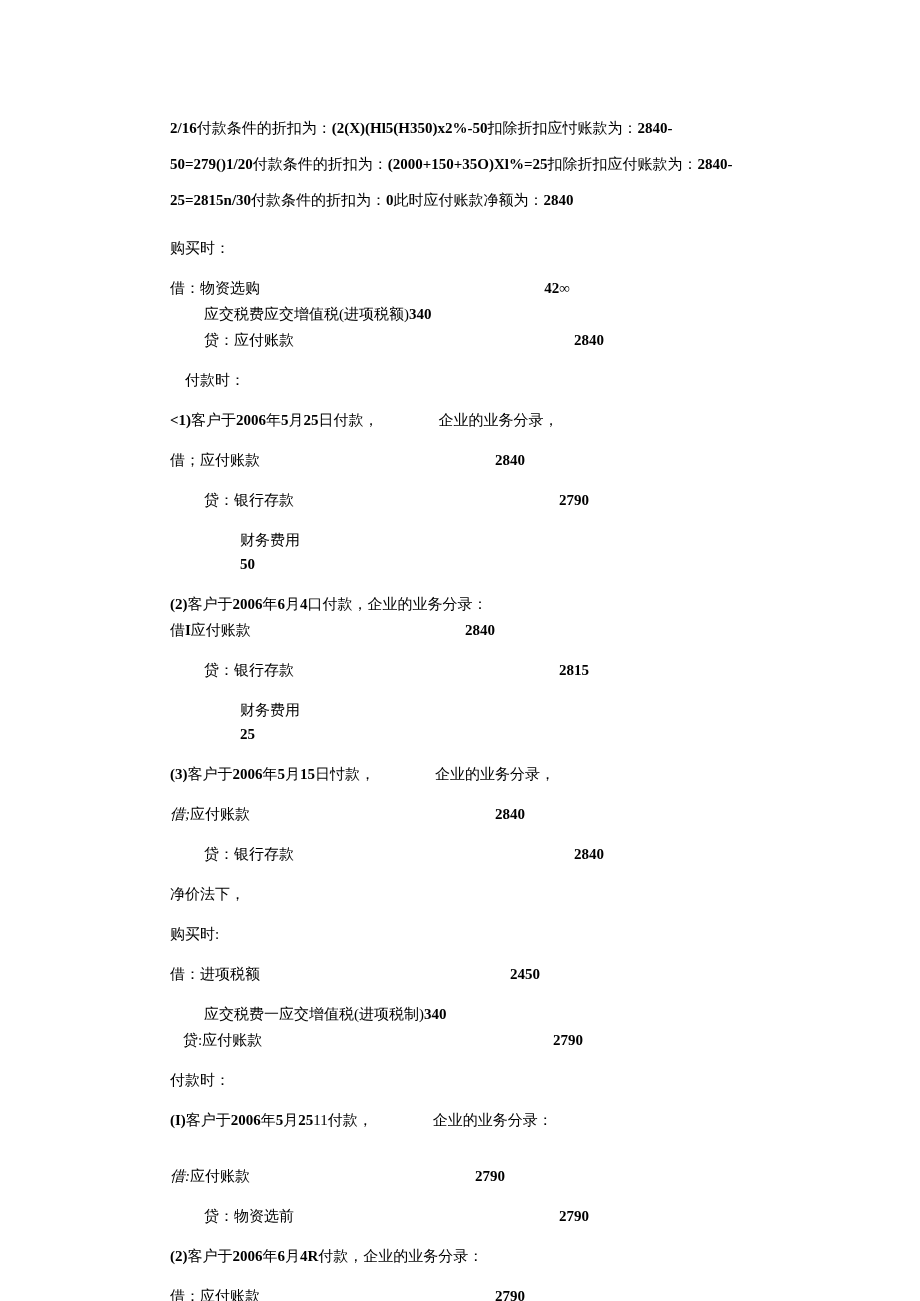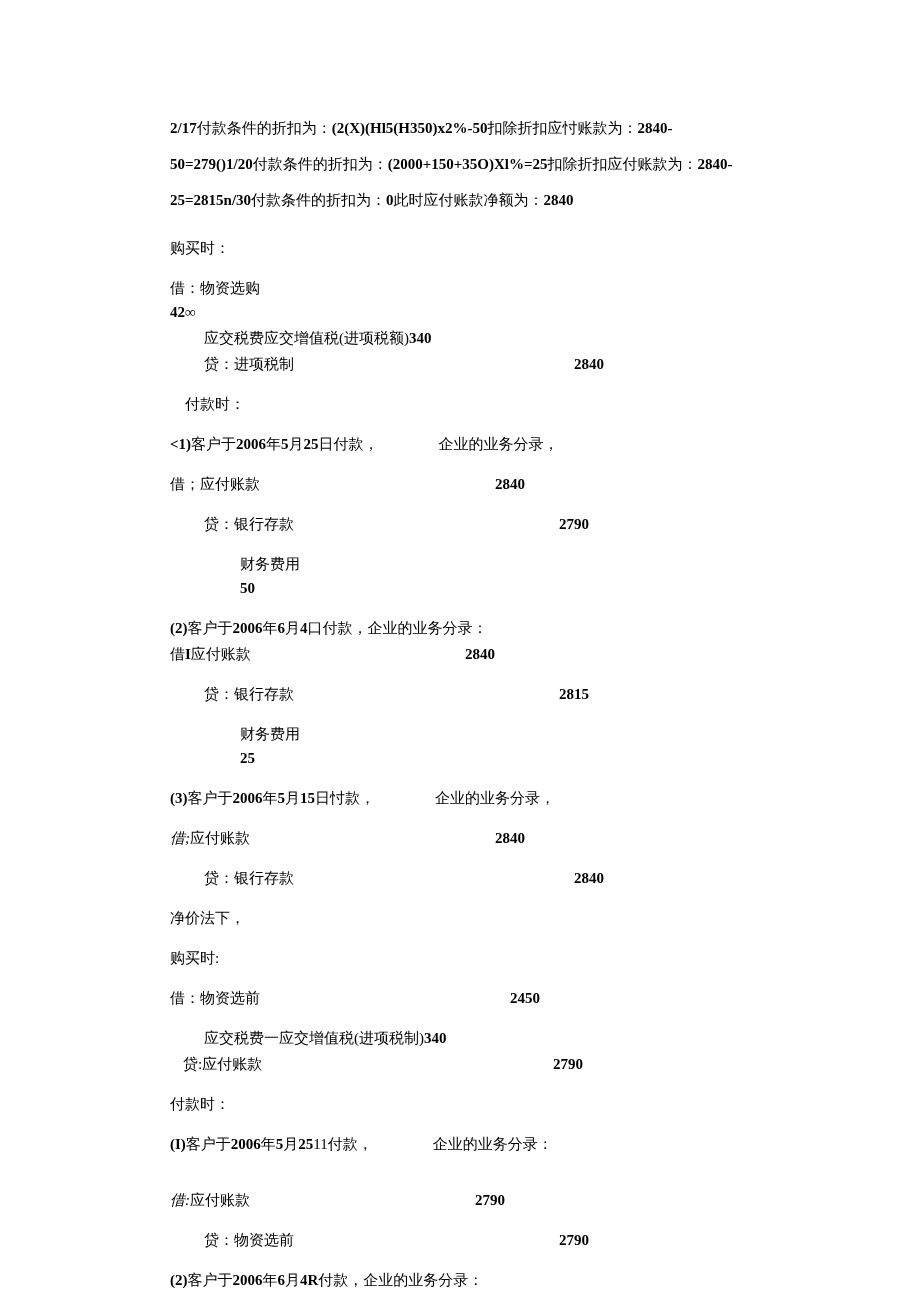--- a/index.html
+++ b/index.html
@@ -34,35 +34,35 @@
     .indent1 { padding-left: 34px; }
     .indent2 { padding-left: 70px; flex-direction: column; }
     .indent3 { padding-left: 15px; }
     .italic { font-style: italic; }
     .line-block { margin-bottom: 16px; }
     .tight { margin-bottom: 2px; }
   </style>
 </head>
 <body>
 
-<p class="intro"><span class="bold">2/17</span>付款条件的折扣为：<span class="bold">(2(X)(Hl5(H350)x2%-50</span>扣除折扣应忖账款为：<span class="bold">2840-50=279()1/20</span>付款条件的折扣为：<span class="bold">(2000+150+35O)Xl%=25</span>扣除折扣应付账款为：<span class="bold">2840-25=2815n/30</span>付款条件的折扣为：<span class="bold">0</span>此时应付账款净额为：<span class="bold">2840</span></p>
+<p class="intro"><span class="bold">2/16</span>付款条件的折扣为：<span class="bold">(2(X)(Hl5(H350)x2%-50</span>扣除折扣应忖账款为：<span class="bold">2840-50=279()1/20</span>付款条件的折扣为：<span class="bold">(2000+150+35O)Xl%=25</span>扣除折扣应付账款为：<span class="bold">2840-25=2815n/30</span>付款条件的折扣为：<span class="bold">0</span>此时应付账款净额为：<span class="bold">2840</span></p>
 
 <p class="line-block">购买时：</p>
 
-<div class="entry-line tight" style="width:400px;flex-direction:column;">
+<div class="entry-line tight" style="width:400px;">
   <span>借：物资选购</span>
   <span class="amount">42∞</span>
 </div>
 
 <div class="tight indent1">
   <span>应交税费应交增值税(进项税额)<span class="bold">340</span></span>
 </div>
 
 <div class="entry-line line-block indent1" style="width:400px;">
-  <span>贷：进项税制</span>
+  <span>贷：应付账款</span>
   <span class="amount">2840</span>
 </div>
 
 <p class="line-block indent3">付款时：</p>
 
 <p class="line-block"><span class="bold">&lt;1)</span>客户于<span class="bold">2006</span>年<span class="bold">5</span>月<span class="bold">25</span>日付款，　　　　企业的业务分录，</p>
 
 <div class="entry-line line-block" style="width:355px;">
   <span>借；应付账款</span>
   <span class="amount">2840</span>
@@ -104,21 +104,21 @@
 <div class="entry-line line-block indent1" style="width:400px;">
   <span>贷：银行存款</span>
   <span class="amount">2840</span>
 </div>
 
 <p class="line-block">净价法下，</p>
 
 <p class="line-block">购买时:</p>
 
 <div class="entry-line line-block" style="width:370px;">
-  <span>借：物资选前</span>
+  <span>借：进项税额</span>
   <span class="amount">2450</span>
 </div>
 
 <div class="tight indent1">
   <span>应交税费一应交增值税(进项税制)<span class="bold">340</span></span>
 </div>
 
 <div class="entry-line line-block" style="width:400px;margin-left:13px;">
   <span>贷:应付账款</span>
   <span class="amount">2790</span>

